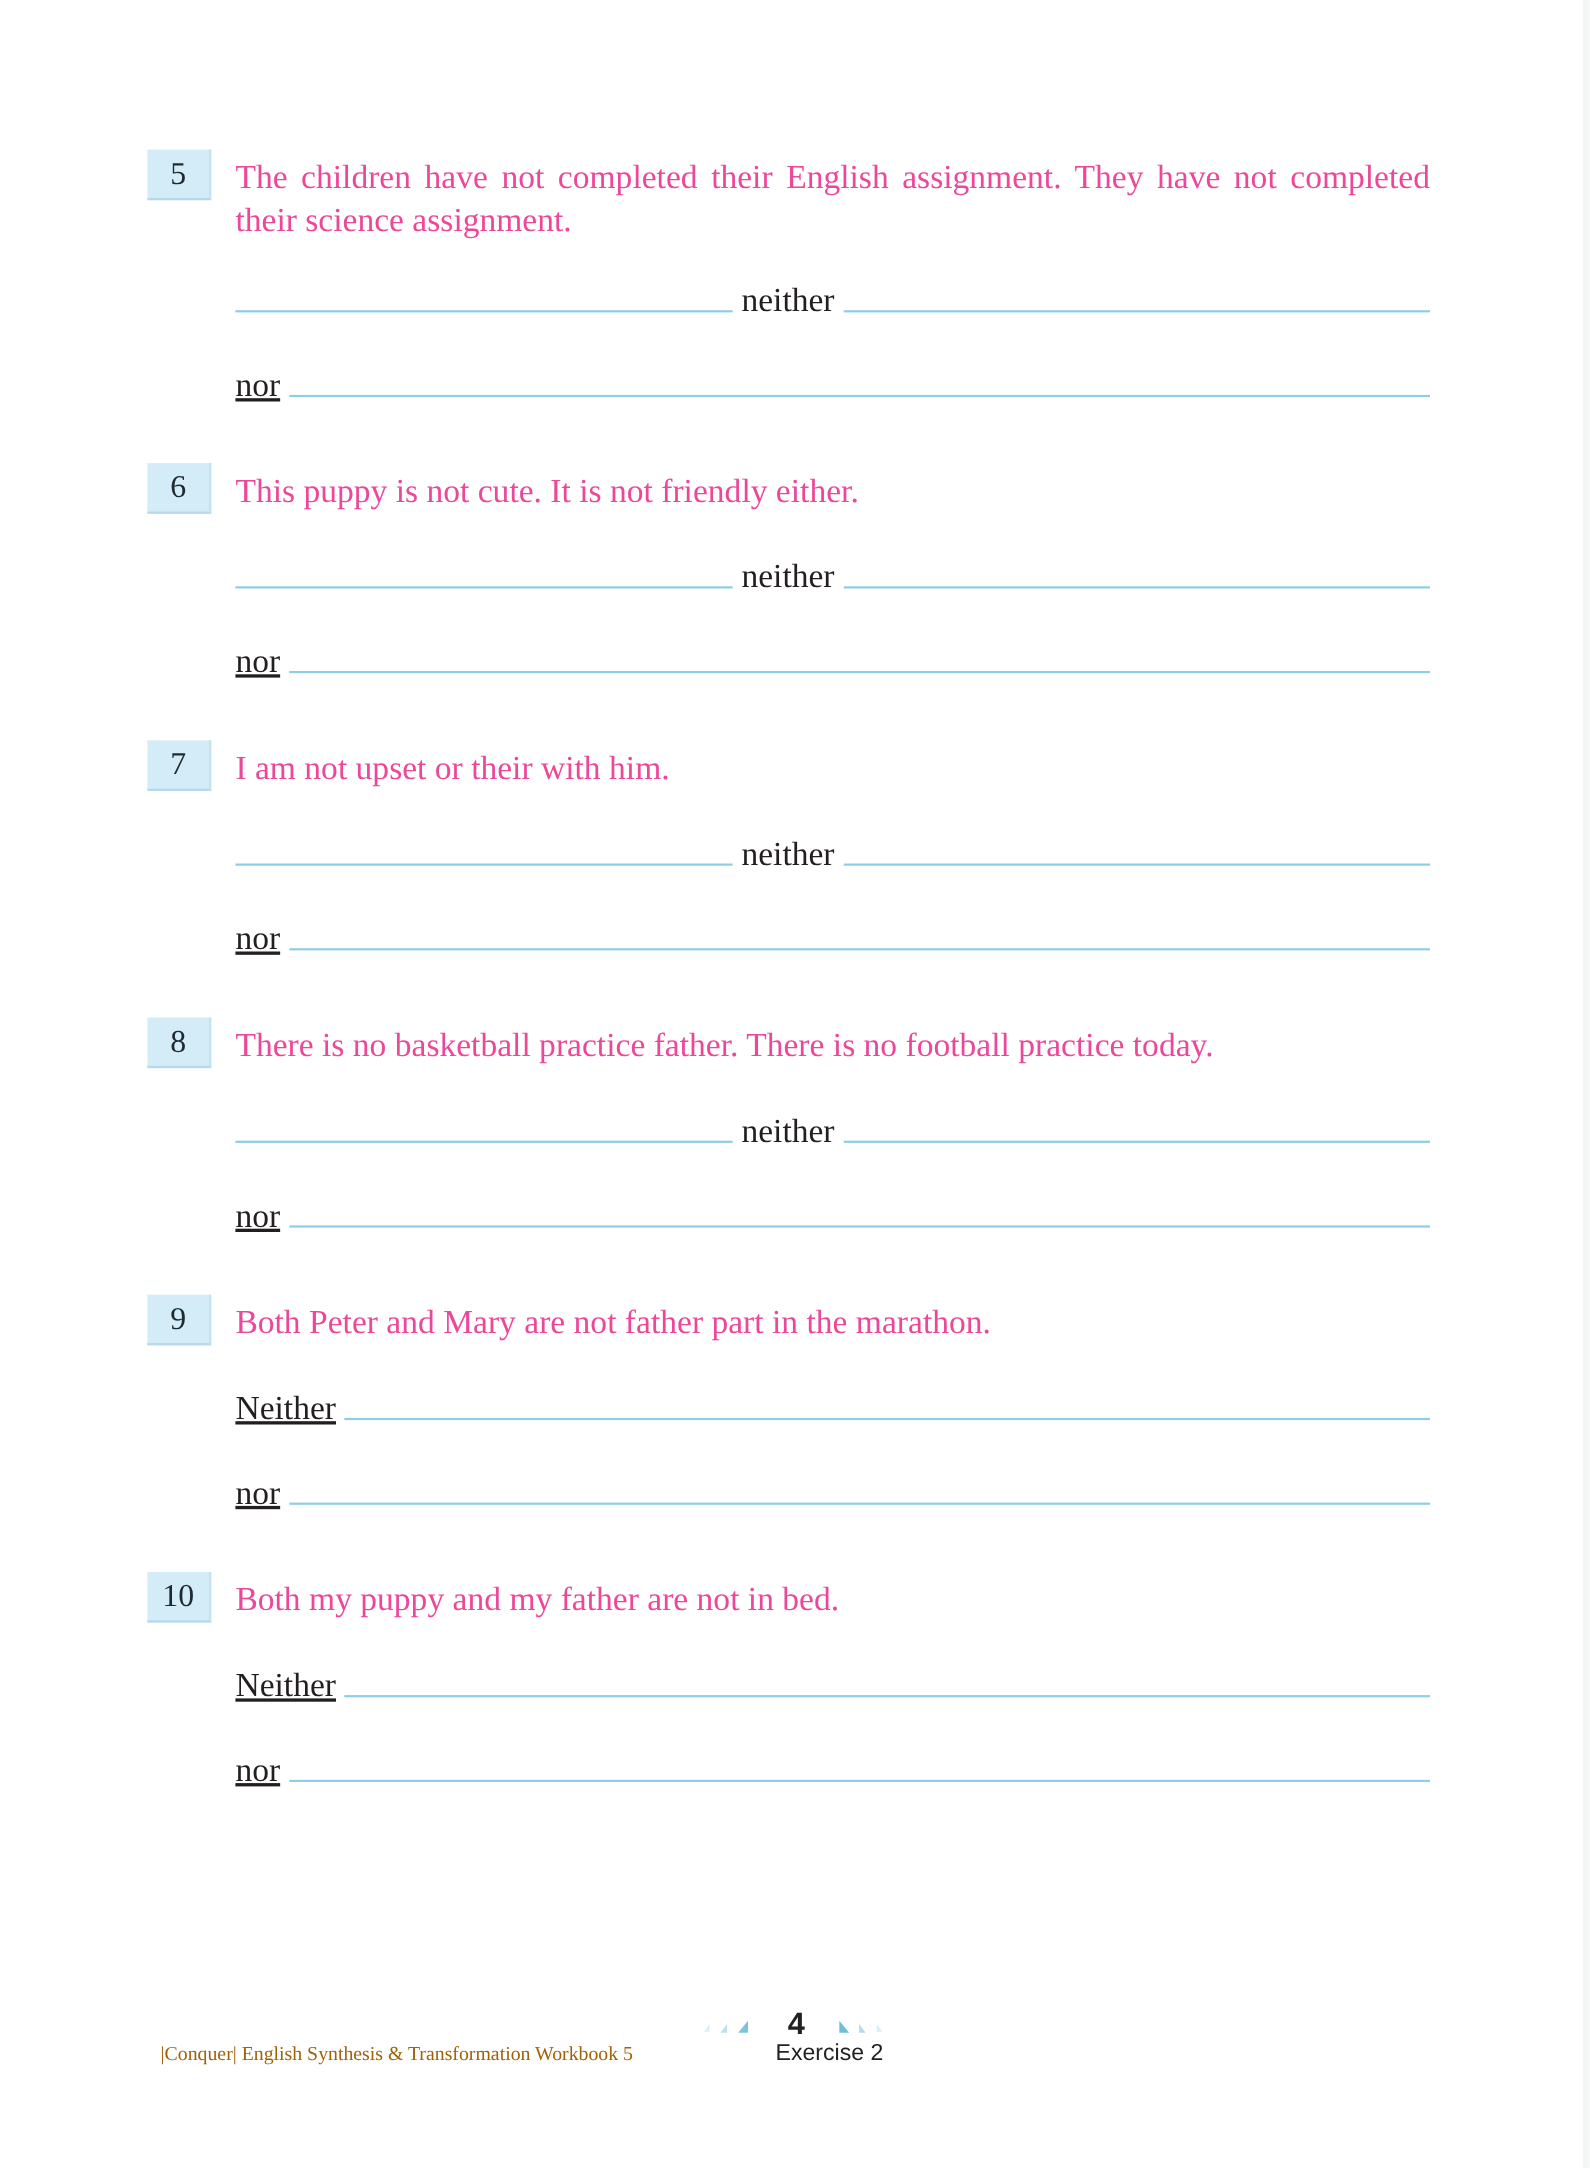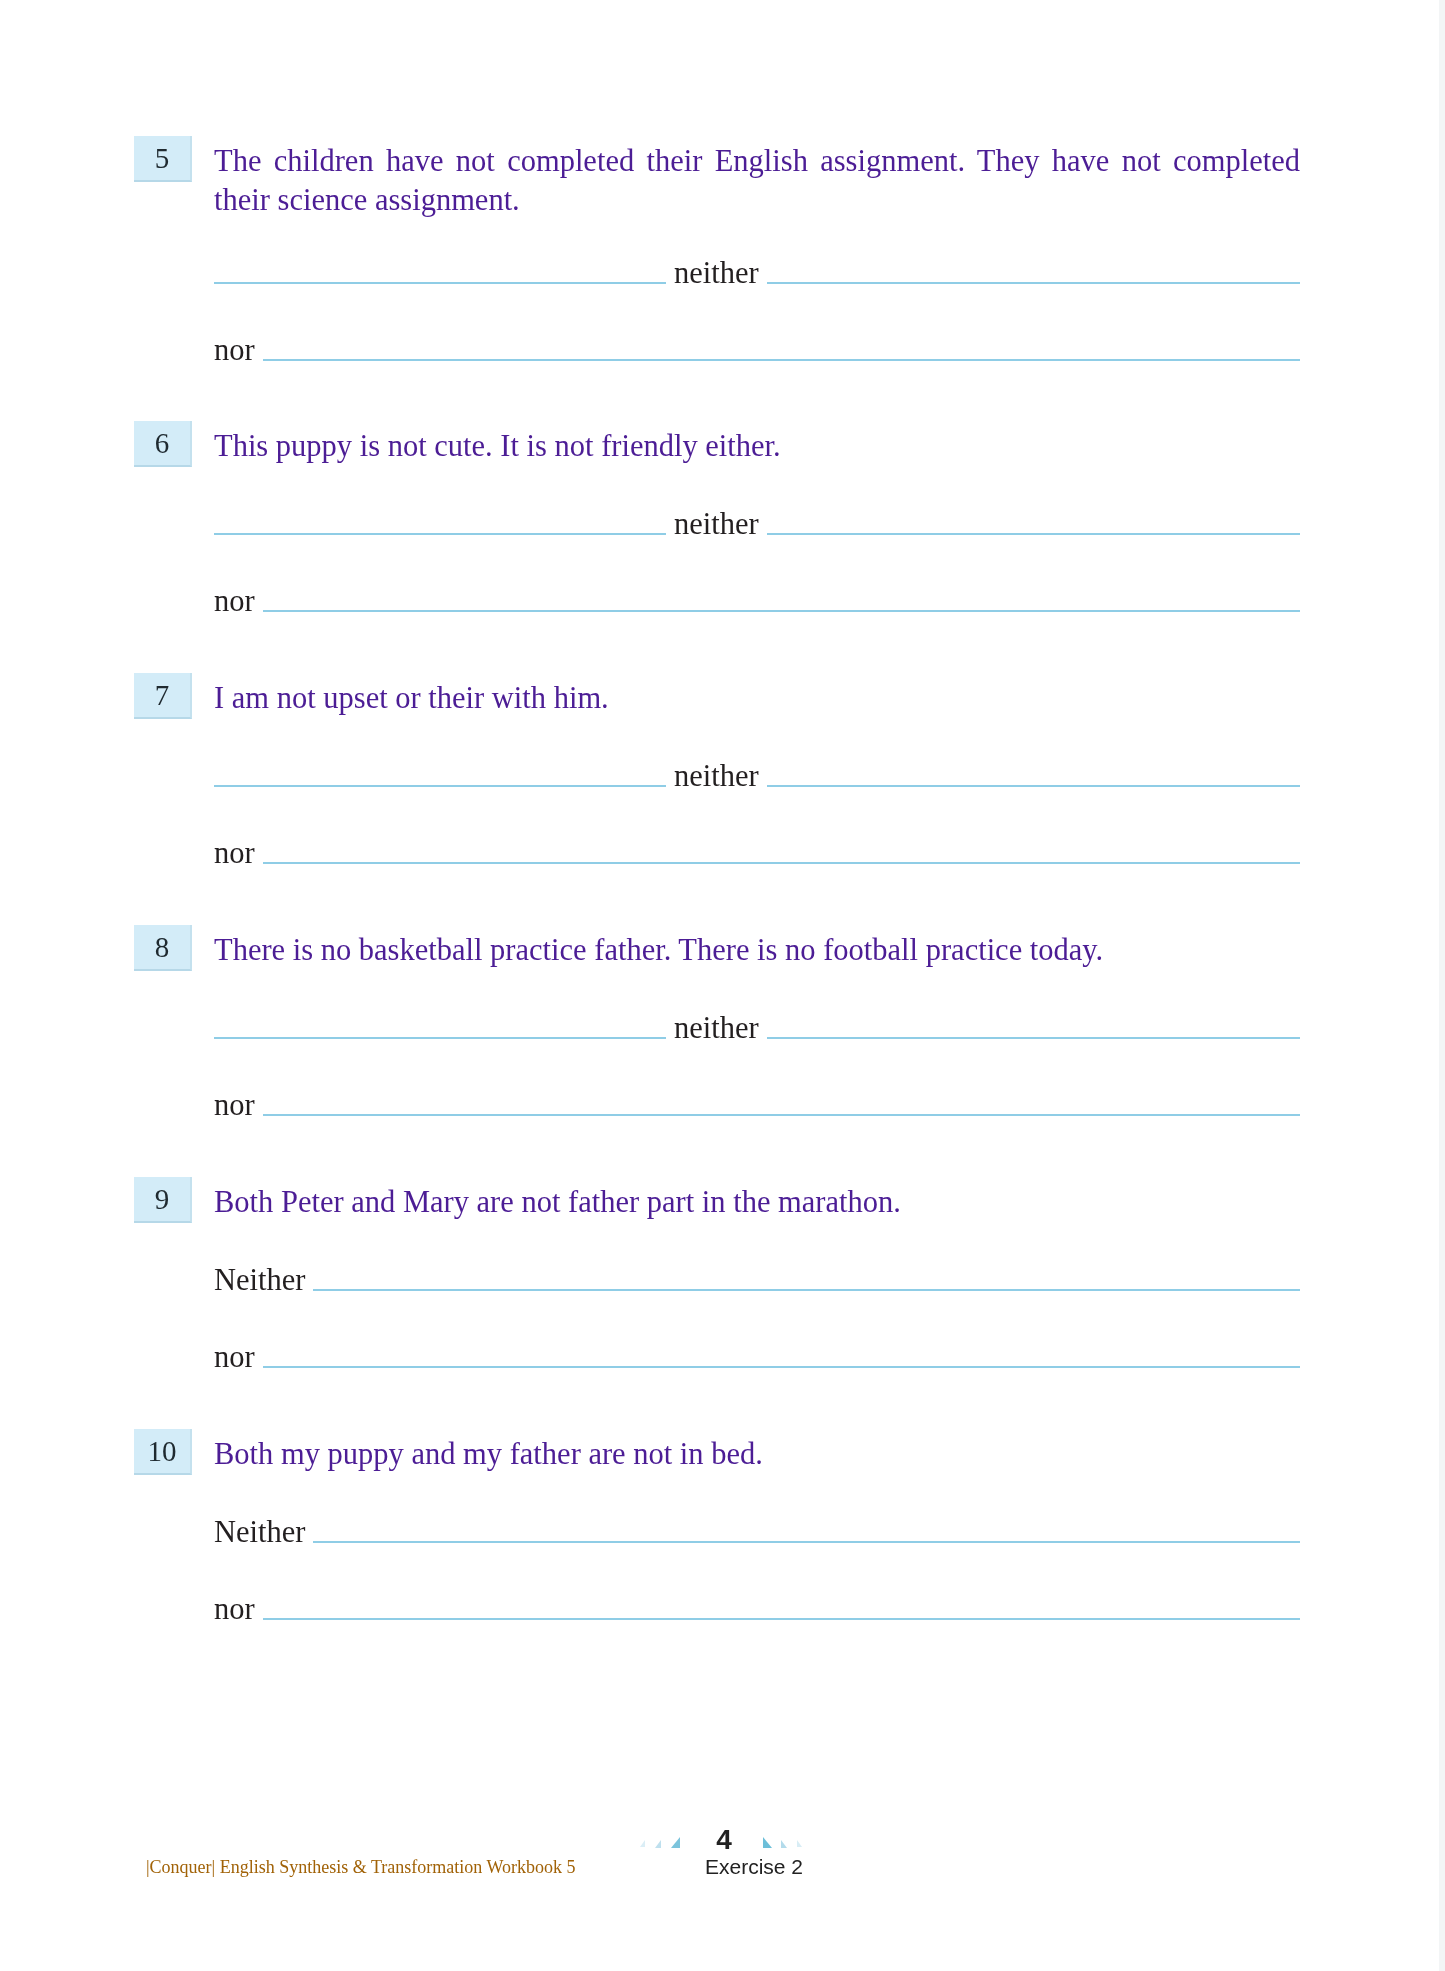--- a/index.html
+++ b/index.html
@@ -10,31 +10,31 @@
   .right-edge { position:absolute; right:0; top:0; width:6px; height:1971px; background:#f3f5f6; }
   .question { position:absolute; left:134px; width:1166px; }
   .qnum {
     position:absolute; left:0; top:0; width:58px; height:46px;
     background:#d3ecf8; border-bottom:2px solid #b6d8e8; border-right:2px solid #c4e1ee;
     font-family:"Liberation Serif",serif; font-size:29px; color:#1f2a30;
     display:flex; align-items:center; justify-content:center; box-sizing:border-box;
   }
   .qtext {
     position:absolute; left:80px; top:6px; width:1086px;
-    font-family:"Liberation Serif",serif; font-size:30.5px; line-height:39px; color:#4c1d95;
+    font-family:"Liberation Serif",serif; font-size:30.5px; line-height:39px; color:#ec4899;
     text-align:justify;
   }
   .answer-row {
     position:absolute; left:80px; width:1086px; height:40px;
     display:flex; align-items:flex-end;
     font-family:"Liberation Serif",serif; font-size:30.5px; color:#231f20;
   }
   .line { border-bottom:2px solid #8fcde6; height:0; margin-bottom:4px; }
   .word { padding:0 8px; line-height:30px; }
-  .word.first { padding-left:0; }
+  .word.first { padding-left:0;text-decoration:underline; }
   .footer-left {
     position:absolute; left:146px; top:1853px;
     font-family:"Liberation Serif",serif; font-size:18px; line-height:28px; color:#a16207;
   }
   .page-num {
     position:absolute; left:712px; top:1824px; width:24px; text-align:center;
     font-family:"Liberation Sans",sans-serif; font-weight:bold; font-size:28px; color:#222;
   }
   .exercise {
     position:absolute; left:673px; top:1855px;

